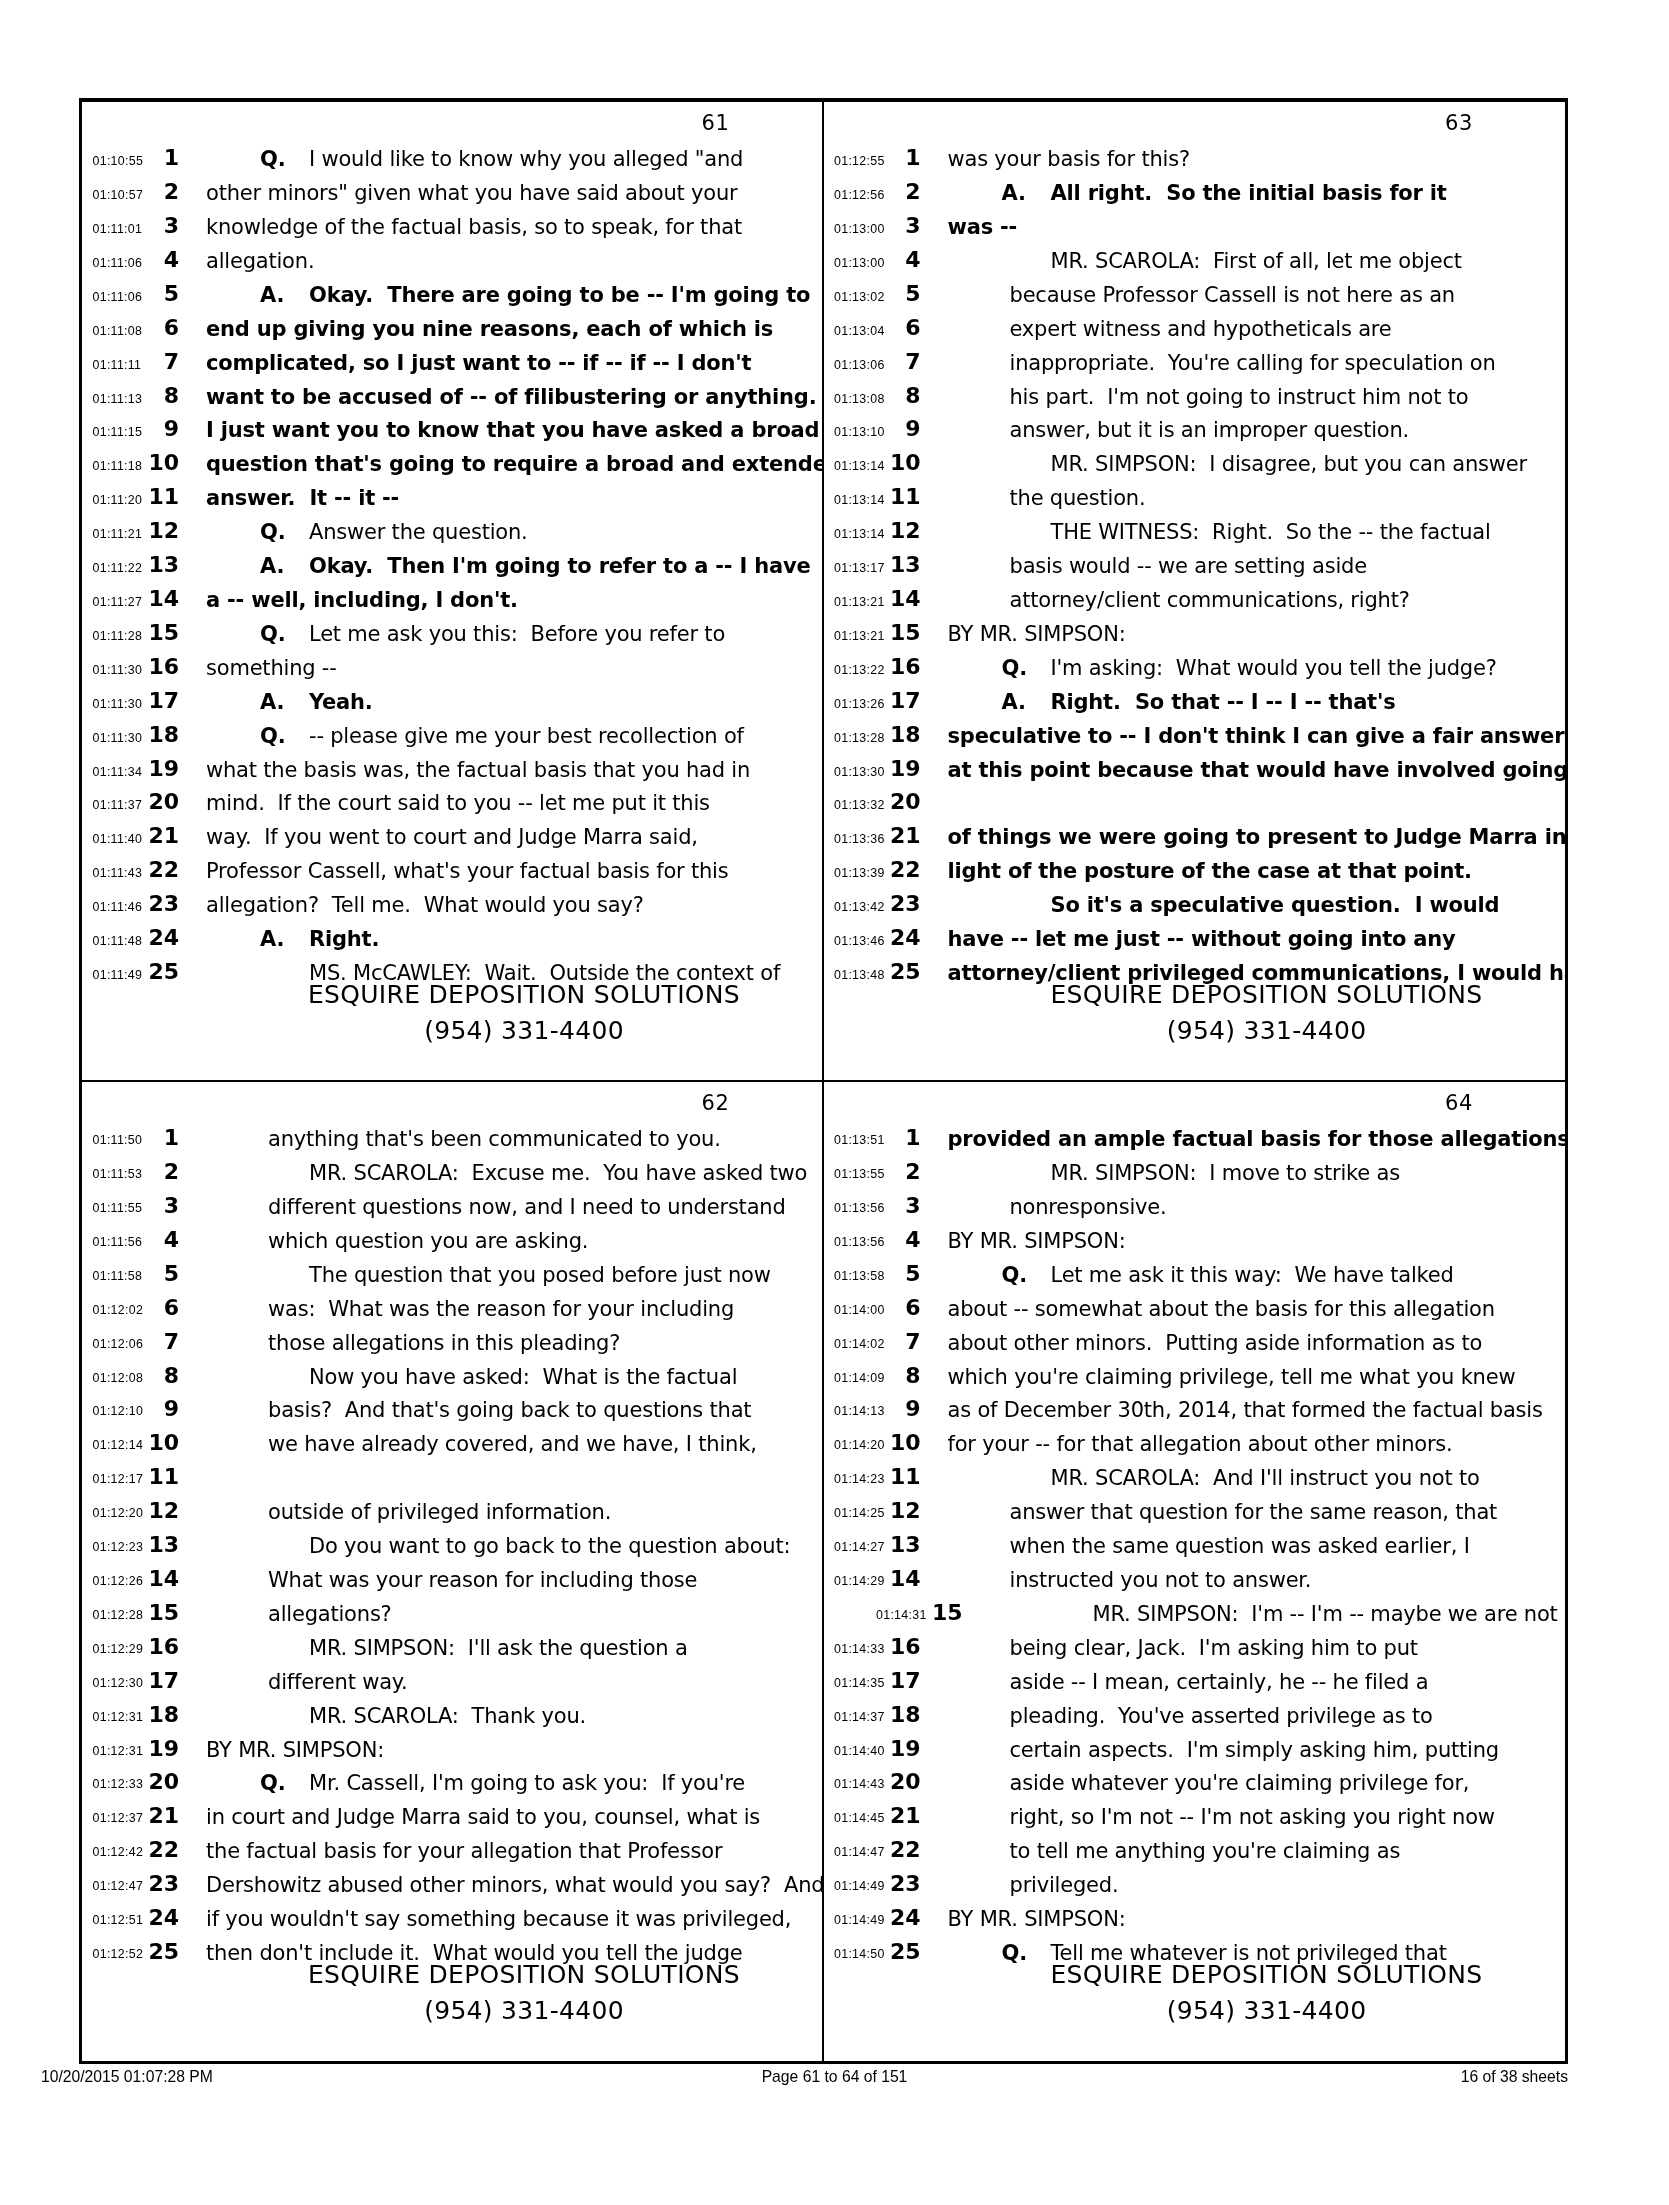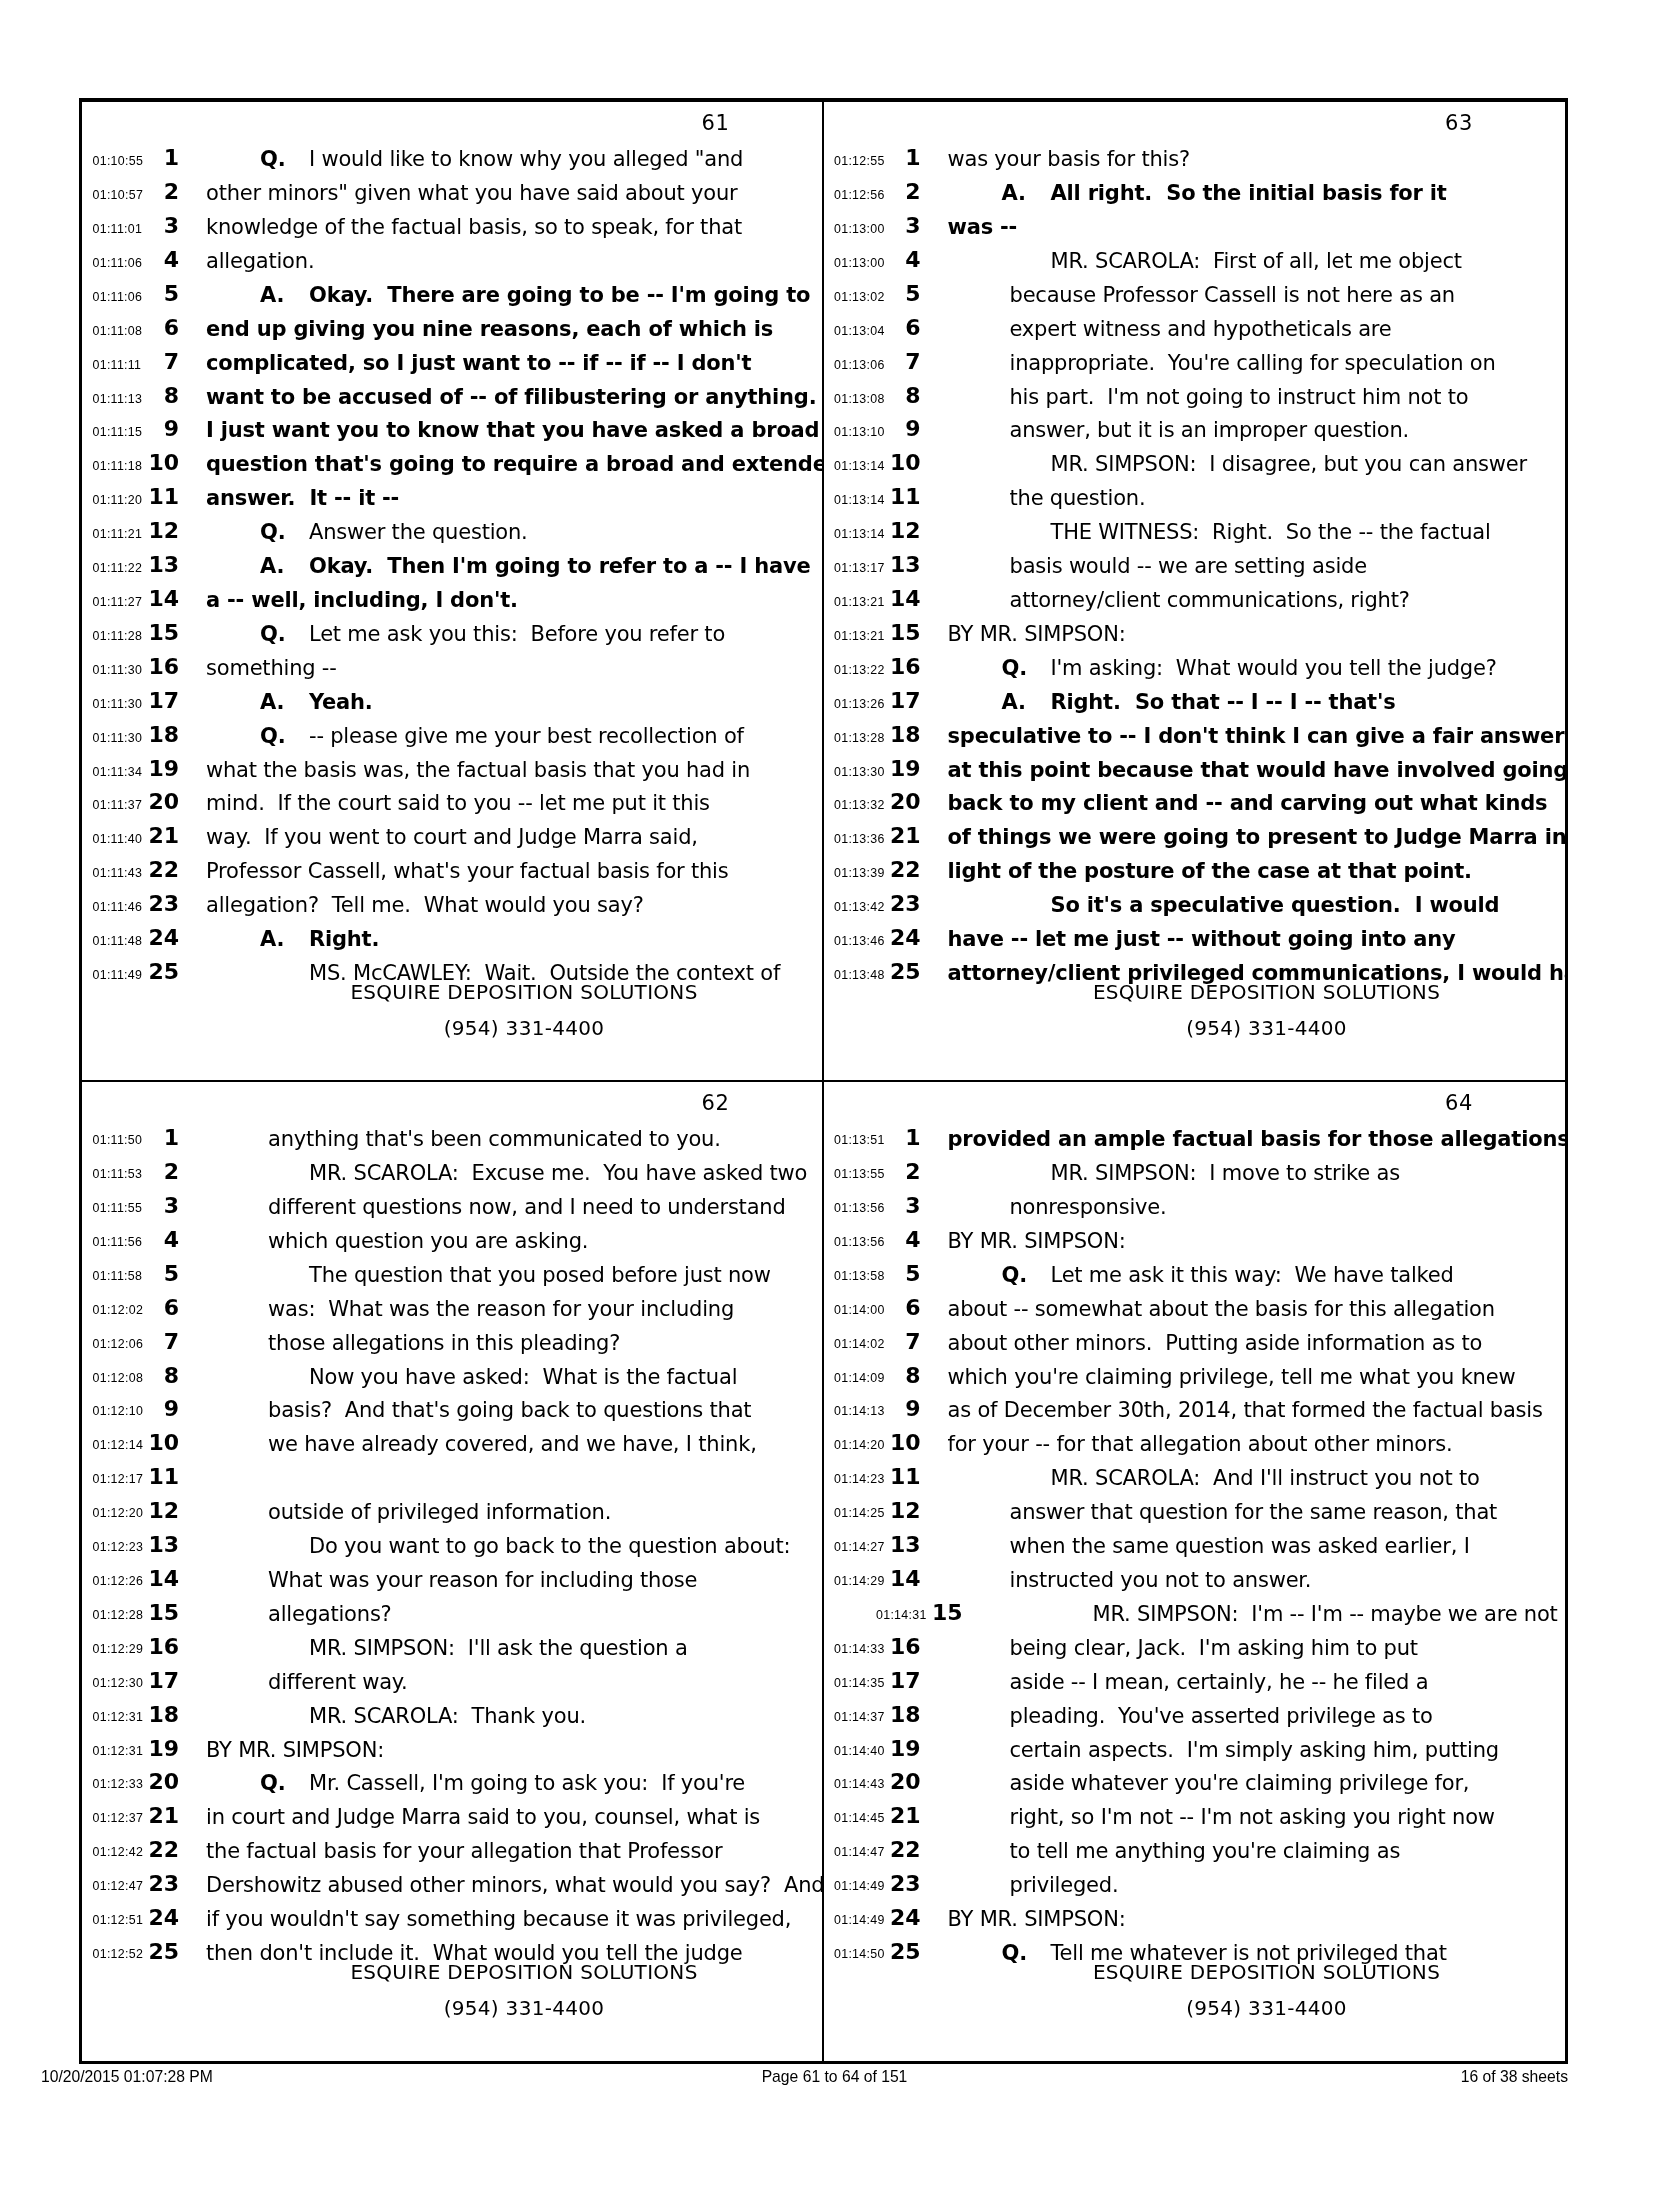--- a/index.html
+++ b/index.html
@@ -20,21 +20,21 @@
   .row{position:absolute;left:0;width:100%;height:34px;}
   .ts{position:absolute;left:10.5px;top:8.5px;font-size:12.4px;font-family:"Liberation Sans",sans-serif;letter-spacing:0.3px;}
   .num{position:absolute;left:0;top:0;width:97px;text-align:right;font-size:22px;font-weight:bold;}
   .content{position:absolute;left:124px;top:2px;right:1.3px;font-size:21px;white-space:pre;letter-spacing:-0.2px;}
   .content.bold{font-weight:bold;}
   .ind-flush{padding-left:0;}
   .ind-qa{padding-left:54px;}
   .ind-wrap{padding-left:62px;}
   .ind-para{padding-left:103px;}
   .m{display:inline-block;width:49px;font-weight:bold;}
-  .qfooter{position:absolute;left:151px;right:6.5px;text-align:center;font-size:20px;letter-spacing:0.3px;}
+  .qfooter{position:absolute;left:151px;right:6.5px;text-align:center;font-size:25px;letter-spacing:0.3px;}
   .sheet-footer{position:absolute;top:2068px;left:0;right:0;height:19.6px;font-size:15.7px;font-family:"Liberation Sans",sans-serif;}
   .sf-left{position:absolute;left:41px;top:0;}
   .sf-center{position:absolute;left:0;right:0;top:0;text-align:center;}
   .sf-right{position:absolute;right:101px;top:0;}
   .watermark{
     position:absolute;top:2131px;right:3.9px;font-size:31px;
     font-family:"Liberation Sans",sans-serif;letter-spacing:0.3px;
   }
 </style>
 </head>
@@ -266,21 +266,20 @@
           <div class="content ind-flush bold">speculative to -- I don't think I can give a fair answer</div>
         </div>
         <div class="row" style="top: 654px;">
           <span class="ts">01:13:30</span>
           <span class="num">19</span>
           <div class="content ind-flush bold">at this point because that would have involved going</div>
         </div>
         <div class="row" style="top: 687px;">
           <span class="ts">01:13:32</span>
           <span class="num">20</span>
-          <div class="content ind-flush bold">back to my client and -- and carving out what kinds</div>
         </div>
         <div class="row" style="top: 721px;">
           <span class="ts">01:13:36</span>
           <span class="num">21</span>
           <div class="content ind-flush bold">of things we were going to present to Judge Marra in</div>
         </div>
         <div class="row" style="top: 755px;">
           <span class="ts">01:13:39</span>
           <span class="num">22</span>
           <div class="content ind-flush bold">light of the posture of the case at that point.</div>

